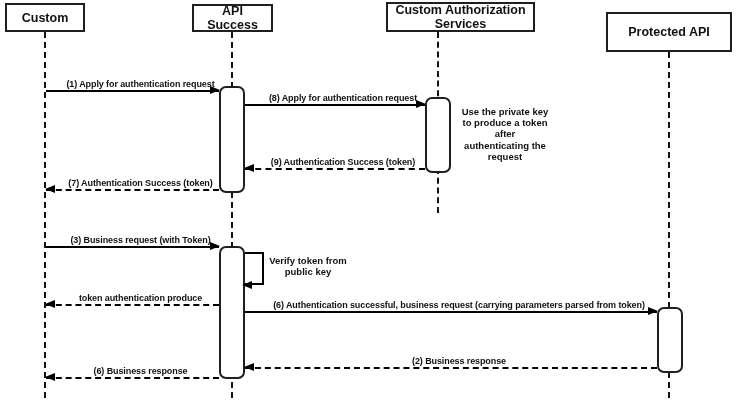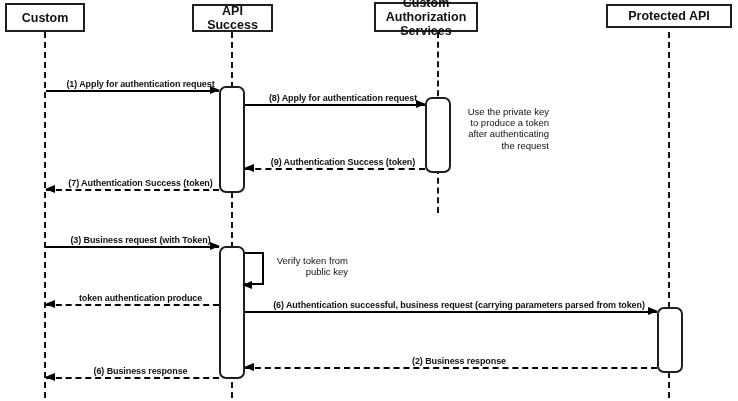--- a/index.html
+++ b/index.html
@@ -29,43 +29,43 @@
   }
   .selfloop{
     position:absolute;left:245px;top:252px;width:19px;height:33px;z-index:3;
     border:2px solid #000;border-left:none;box-sizing:border-box;background:transparent;
   }
   .selfloop .head{
     position:absolute;width:0;height:0;left:-3px;bottom:-6px;
     border-right:10px solid #000;border-top:4.5px solid transparent;border-bottom:4.5px solid transparent;
   }
   .floating-label{
-    position:absolute;font-size:9.5px;font-weight:normal;line-height:1.18;z-index:5;text-align:right;
+    position:absolute;font-size:9.5px;font-weight:bold;line-height:1.18;z-index:5;text-align:center;
   }
 </style>
 </head>
 <body>
 
 <div id="canvas">
 
   <div class="lifeline" style="left:44px;top:32px;height:366px"></div>
   <div class="lifeline" style="left:231px;top:32px;height:366px"></div>
   <div class="lifeline" style="left:437px;top:32px;height:181px"></div>
   <div class="lifeline" style="left:668px;top:32px;height:366px"></div>
 
   <div class="actor" style="left:5px;top:3px;width:80px;height:29px">
       <span>Custom</span>
     </div>
   <div class="actor" style="left:192px;top:4px;width:81px;height:28px">
       <span>API Success</span>
     </div>
-  <div class="actor" style="left:374px;top:2px;width:104px;height:30px">
+  <div class="actor" style="left:386px;top:2px;width:149px;height:30px">
       <span>Custom Authorization Services</span>
     </div>
-  <div class="actor" style="left:606px;top:4px;width:126px;height:24px">
+  <div class="actor" style="left:606px;top:12px;width:126px;height:40px">
       <span>Protected API</span>
     </div>
 
   <div class="activation" style="left:219px;top:86px;height:107px"></div>
   <div class="activation" style="left:425px;top:97px;height:76px"></div>
   <div class="activation" style="left:219px;top:246px;height:133px"></div>
   <div class="activation" style="left:657px;top:307px;height:66px"></div>
 
   <div class="msg" style="left:46px;top:92px;width:173px">
     <span class="label">(1) Apply for authentication request</span>

